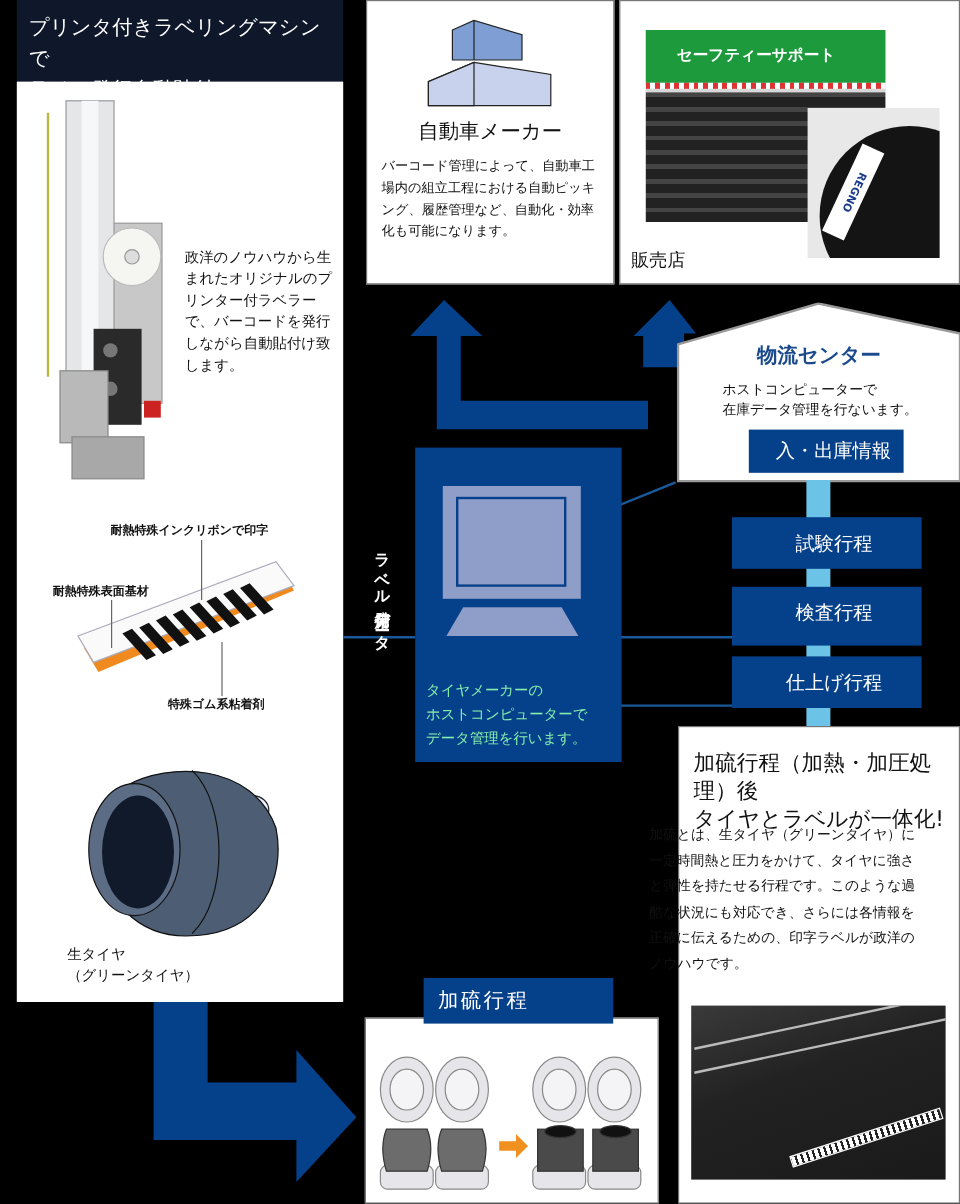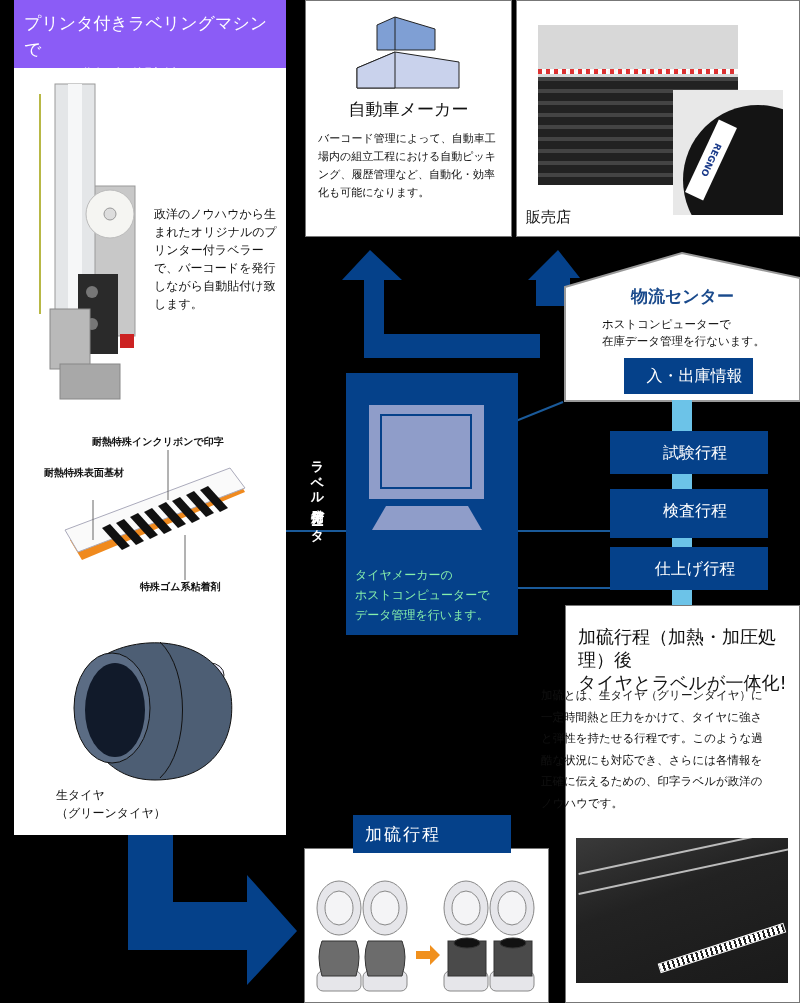--- a/index.html
+++ b/index.html
@@ -1,18 +1,18 @@
 <!DOCTYPE html>
 <html><head>
 <meta charset="utf-8">
 <style>
   html,body{margin:0;padding:0;}
   body{width:800px;height:1003px;background:#000;position:relative;overflow:hidden;font-family:"DejaVu Sans","Liberation Sans",sans-serif;}
   .abs{position:absolute;}
-  .navy{background:#8b5cf6;}
+  .navy{background:#0f172a;}
   .blue{background:#05418a;padding-left:12px;}
   .white-box{background:#fff;border:1px solid #777;box-sizing:border-box;}
   
   #left-header{left:14px;top:0;width:272px;height:68px;color:#fff;font-size:17px;line-height:26px;padding:10px 10px;box-sizing:border-box;}
   #left-panel{left:14px;top:68px;width:272px;height:767px;background:#fff;}
   #left-desc{left:154px;top:205px;width:130px;font-size:12px;line-height:18px;color:#111;}
   .machine{left:20px;top:74px;width:120px;height:330px;}
   .label-diagram{left:30px;top:430px;width:250px;height:170px;}
   .ann{font-size:10px;font-weight:bold;color:#111;white-space:nowrap;}
   #green-tire-caption{left:56px;top:786px;font-size:12px;line-height:18px;color:#111;}
@@ -77,21 +77,21 @@
       <polygon points="128,76 136,72 156,94 148,98"></polygon>
       <polygon points="142,71 150,67 170,89 162,93"></polygon>
       <polygon points="156,65 164,61 184,83 176,87"></polygon>
       <polygon points="170,60 178,56 198,78 190,82"></polygon>
     </g>
     <line x1="138" y1="20" x2="138" y2="70" stroke="#666"></line>
     <line x1="63" y1="70" x2="63" y2="110" stroke="#666"></line>
     <line x1="155" y1="105" x2="155" y2="150" stroke="#666"></line>
   </svg>
   <div class="abs ann" style="left:62px;top:5px;">耐熱特殊インクリボンで印字</div>
-  <div class="abs ann" style="left:14px;top:36px;">耐熱特殊表面基材</div>
+  <div class="abs ann" style="left:14px;top:56px;">耐熱特殊表面基材</div>
   <div class="abs ann" style="left:110px;top:150px;">特殊ゴム系粘着剤</div>
 </div>
 
 <svg class="abs" style="left:60px;top:630px;" width="190" height="160" viewBox="0 0 190 160">
   <ellipse cx="150" cy="45" rx="14" ry="12" fill="#eef" stroke="#222"></ellipse>
   <path d="M45,25 C80,5 150,5 170,60 C178,100 160,150 95,150 C70,150 55,140 45,130 Z" fill="#4d5e74" stroke="#111"></path>
   <ellipse cx="52" cy="78" rx="38" ry="55" fill="#5b6c84" stroke="#111"></ellipse>
   <ellipse cx="55" cy="80" rx="30" ry="47" fill="#111a2a"></ellipse>
   <path d="M100,12 C130,40 130,120 100,148" fill="none" stroke="#111"></path>
 </svg>
@@ -109,20 +109,21 @@
   <polygon points="22,10 40,2 80,14 80,35 22,35" fill="#7f9fd4" stroke="#222"></polygon>
   <line x1="40" y1="2" x2="40" y2="35" stroke="#222"></line>
   <polygon points="2,53 40,37 104,47 104,73 2,73" fill="#c9d2ec" stroke="#222"></polygon>
   <polygon points="2,53 40,37 40,73 2,73" fill="#c9d2ec" stroke="#222"></polygon>
 </svg>
 <div id="maker-title" class="abs">自動車メーカー</div>
 <div id="maker-desc" class="abs">バーコード管理によって、自動車工場内の組立工程における自動ピッキング、履歴管理など、自動化・効率化も可能になります。</div>
 
 <div id="shop-box" class="abs white-box"></div>
 <div class="abs" style="left:538px;top:25px;width:200px;height:160px;background:#d8d8d8;overflow:hidden;">
+  <div style="position:absolute;left:0;top:0;width:200px;height:44px;background:#1c9a3c;color:#fff;font-size:13px;font-weight:bold;line-height:44px;padding-left:26px;box-sizing:border-box;">セーフティーサポート</div>
   <div style="position:absolute;left:0;top:44px;width:200px;height:5px;background:repeating-linear-gradient(90deg,#d33 0 4px,#fff 4px 8px);"></div>
   <div style="position:absolute;left:0;top:52px;width:200px;height:108px;background:repeating-linear-gradient(0deg,#222 0 8px,#444 8px 12px);"></div>
 </div>
 <div class="abs" style="left:673px;top:90px;width:110px;height:125px;background:#e8e8e8;overflow:hidden;">
   <div style="position:absolute;left:10px;top:15px;width:150px;height:150px;border-radius:50%;background:#141414;"></div>
   <div style="position:absolute;left:28px;top:30px;width:20px;height:80px;background:#fff;transform:rotate(25deg);color:#1a3a8a;font-size:9px;font-weight:bold;writing-mode:vertical-rl;text-align:center;line-height:20px;">REGNO</div>
 </div>
 <div id="shop-title" class="abs">販売店</div>
 
 <svg class="abs" style="left:340px;top:248px;" width="240" height="110" viewBox="0 0 240 110">

